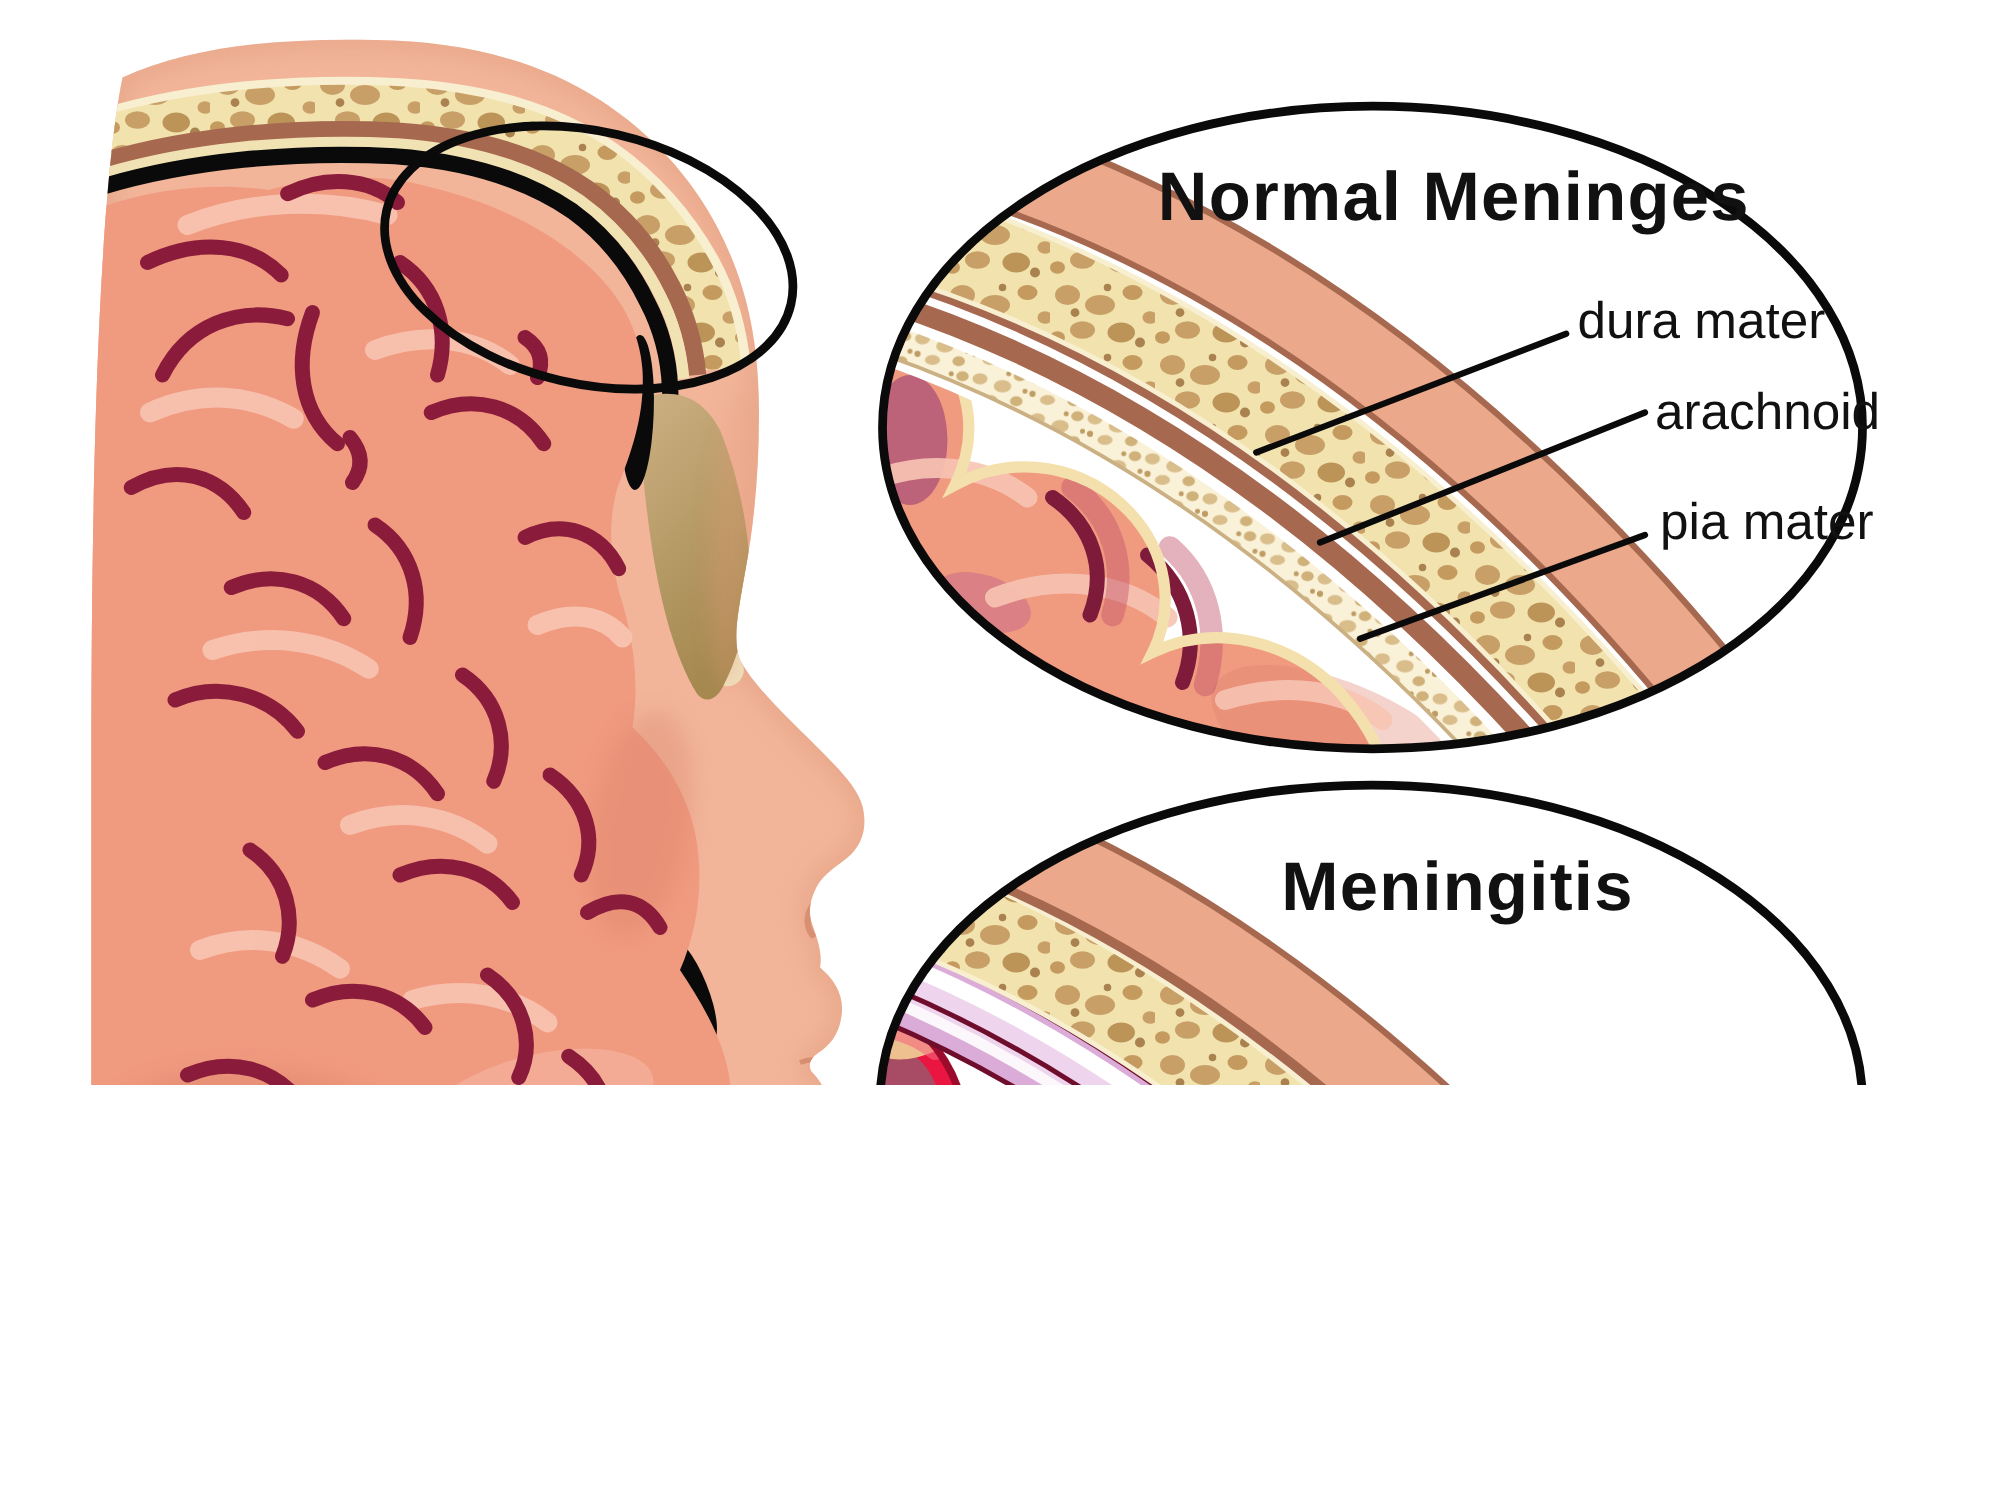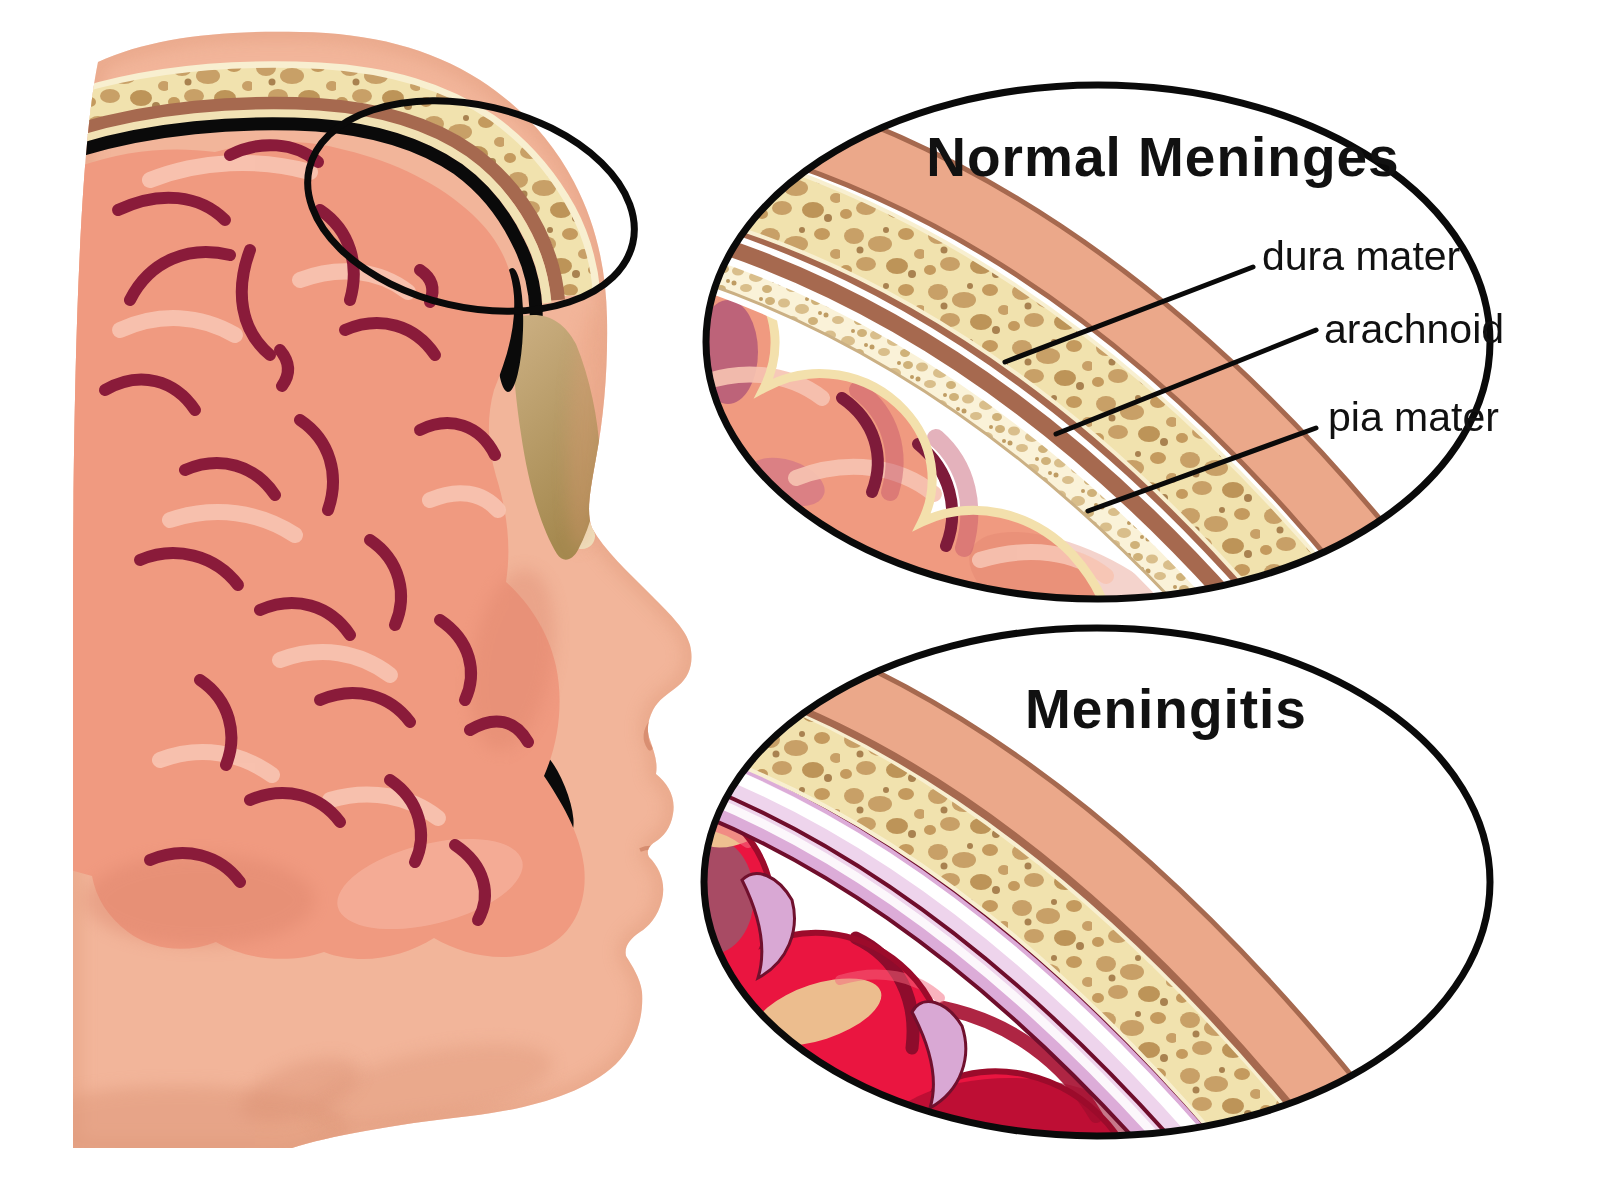--- a/index.html
+++ b/index.html
@@ -1,16 +1,16 @@
 <!DOCTYPE html>
 <html><head>
 <meta charset="utf-8">
 <style>
   html,body{margin:0;padding:0;background:#ffffff;}
-  .stage{width:1600px;height:1200px;position:relative;background:#fff;overflow:hidden;
+  .stage{width:1600px;height:868px;position:relative;background:#fff;overflow:hidden;
          font-family:"Liberation Sans", sans-serif;}
   svg{display:block;}
   text{font-family:"Liberation Sans", sans-serif;}
   .inset-title{font-size:55px;font-weight:700;fill:#111;letter-spacing:1px;}
   .layer-label{font-size:41px;font-weight:400;fill:#111;}
 </style>
 </head>
 <body>
 
 <div class="stage">

